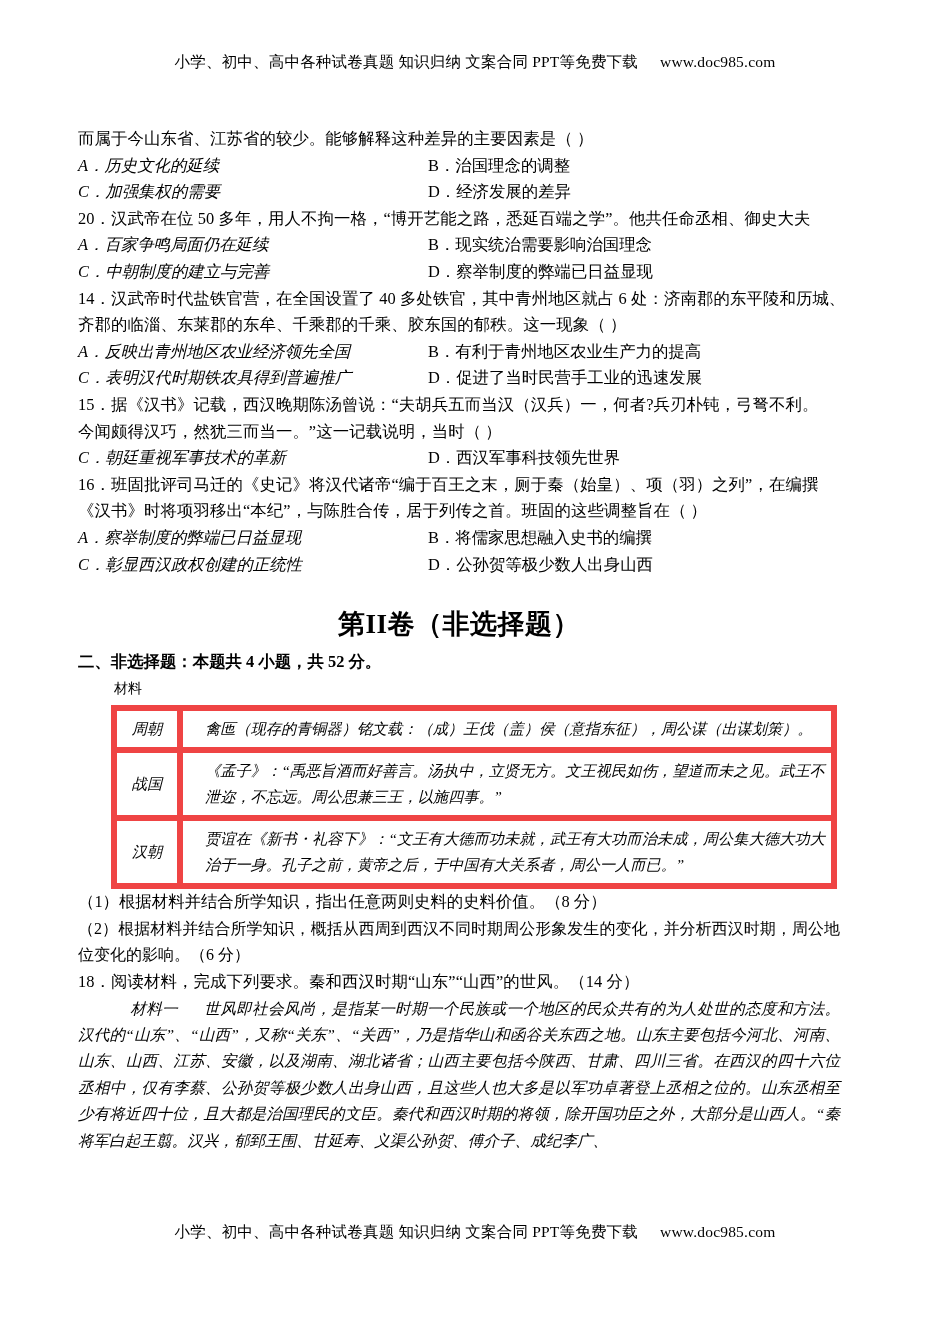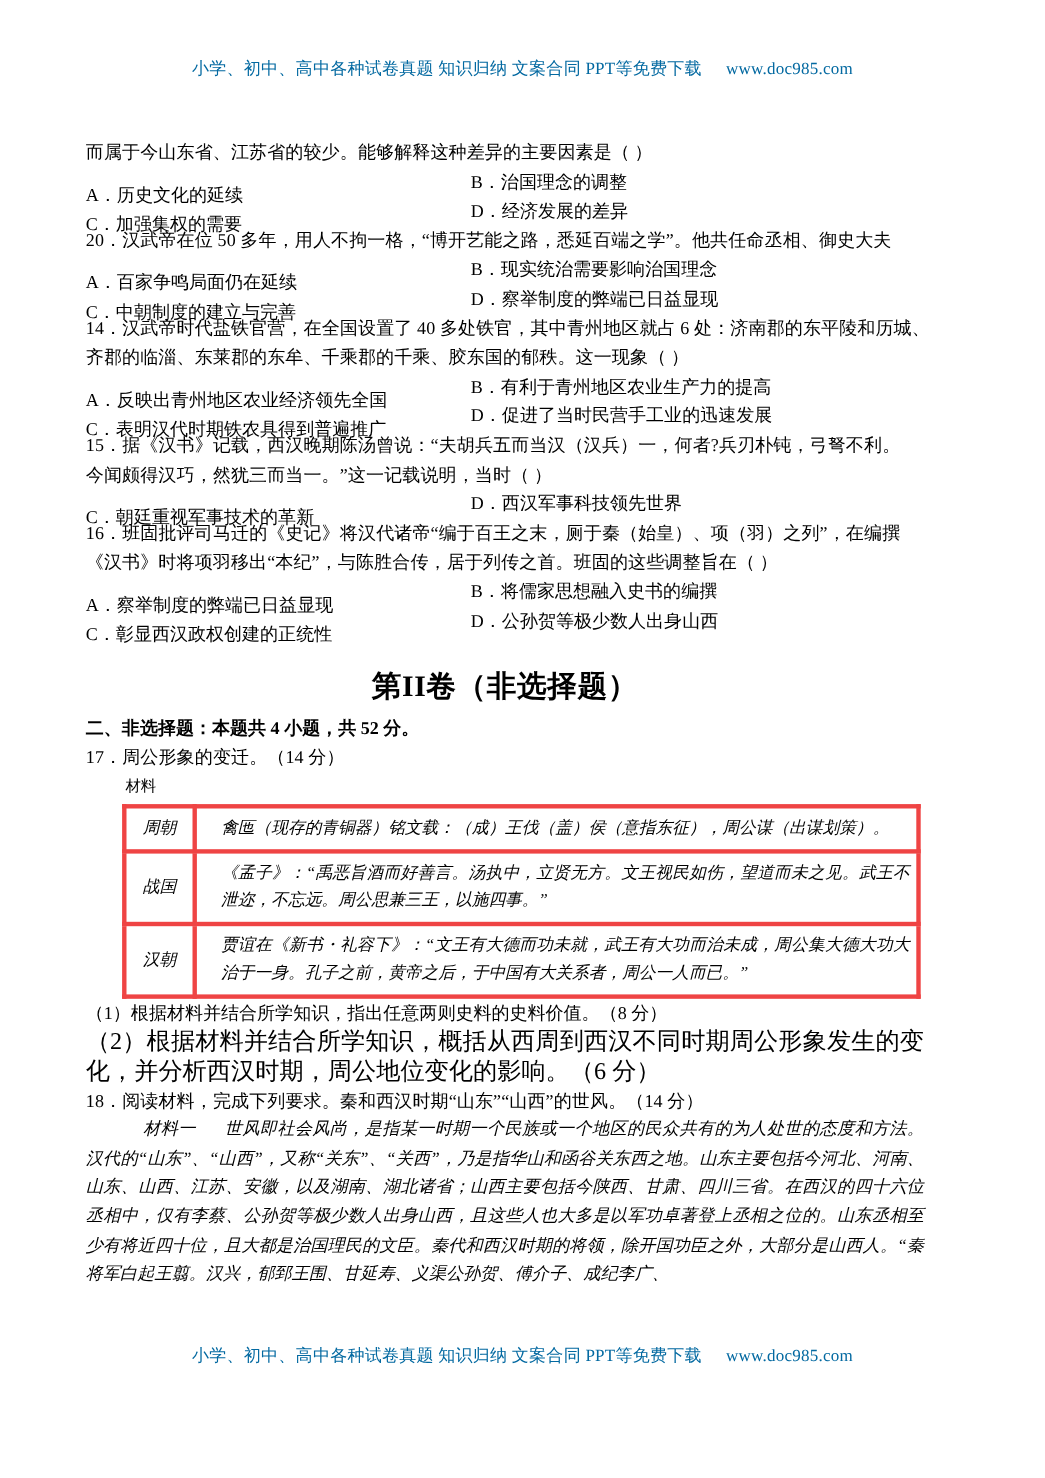--- a/index.html
+++ b/index.html
@@ -24,21 +24,21 @@
   }
 
   
   .watermark {
     position: absolute;
     left: 0;
     width: 950px;
     text-align: center;
     font-family: "Liberation Serif", "DejaVu Serif", serif;
     font-size: 15.5px;
-    color: #0369a1;
+    color: #000000;
     letter-spacing: 0.2px;
     white-space: nowrap;
   }
   .watermark-top { top: 52px; }
   .watermark-bottom { top: 1222px; }
   .wm-gap { display: inline-block; width: 22px; }
   .wm-url { font-family: "Liberation Serif", "DejaVu Serif", serif; }
 
   
   .content {
@@ -60,22 +60,23 @@
   .opts {
     display: block;
     font-size: 16.4px;
     line-height: 26.6px;
     position: relative;
     height: 26.6px;
   }
   .opt-a {
     position: absolute;
     left: 0;
-    top: 12px;
-    white-space: nowrap;
+    top: 0;
+    white-space: nowrap;
+    font-style: italic;
   }
   .opt-b {
     position: absolute;
     left: 350px;
     top: 0;
     white-space: nowrap;
   }
 
   
   .section-banner {
@@ -103,21 +104,21 @@
     font-family: "Liberation Serif", "DejaVu Serif", serif;
   }
   table.src-table {
     border-collapse: collapse;
     width: 726px;
     margin-left: 33px;
     margin-top: 2px;
     table-layout: fixed;
   }
   table.src-table td {
-    border: 4px solid #ef4444;
+    border: 6px solid #ef4444;
     vertical-align: middle;
     padding: 5px 7px 6px 7px;
     font-family: "Liberation Serif", "DejaVu Serif", serif;
     font-size: 15.2px;
     line-height: 25.5px;
     font-style: italic;
   }
   table.src-table td.era {
     width: 56px;
     text-align: center;
@@ -134,21 +135,21 @@
 
   
   .para {
     font-size: 16.4px;
     line-height: 26.6px;
     text-align: justify;
     text-justify: inter-ideograph;
     margin: 0;
   }
   .para-hang {
-    font-size: 22px;
+    font-size: 16px;
     line-height: 26.6px;
     text-align: justify;
     text-justify: inter-ideograph;
     margin: 0;
   }
 
   
   .mat-block {
     font-size: 15.6px;
     line-height: 26.4px;
@@ -217,21 +218,20 @@
       <span class="opt-b">B．将儒家思想融入史书的编撰</span>
     </div>
     <div class="opts">
       <span class="opt-a">C．彰显西汉政权创建的正统性</span>
       <span class="opt-b">D．公孙贺等极少数人出身山西</span>
     </div>
 
     <div class="section-banner">第II卷（非选择题）</div>
     <div class="section-intro">二、非选择题：本题共 4 小题，共 52 分。</div>
 
-    <p class="line">17．周公形象的变迁。（14 分）</p>
     <div class="material-label">材料</div>
 
     <table class="src-table">
       <tbody>
         <tr>
           <td class="era">周朝</td>
           <td class="body-cell">禽匜（现存的青铜器）铭文载：（成）王伐（盖）侯（意指东征），周公谋（出谋划策）。</td>
         </tr>
         <tr>
           <td class="era">战国</td>

